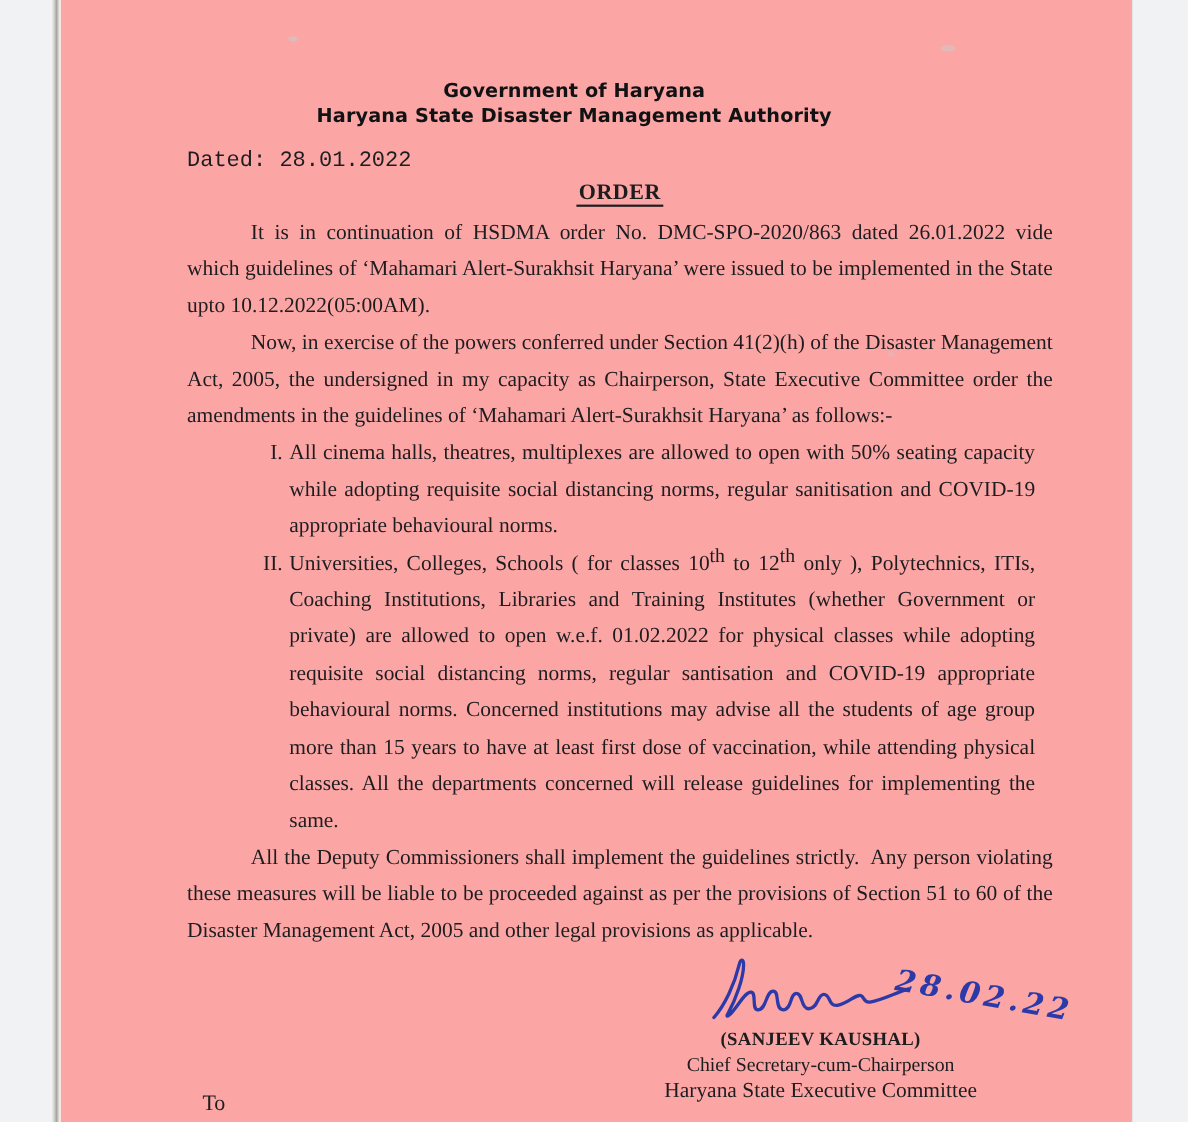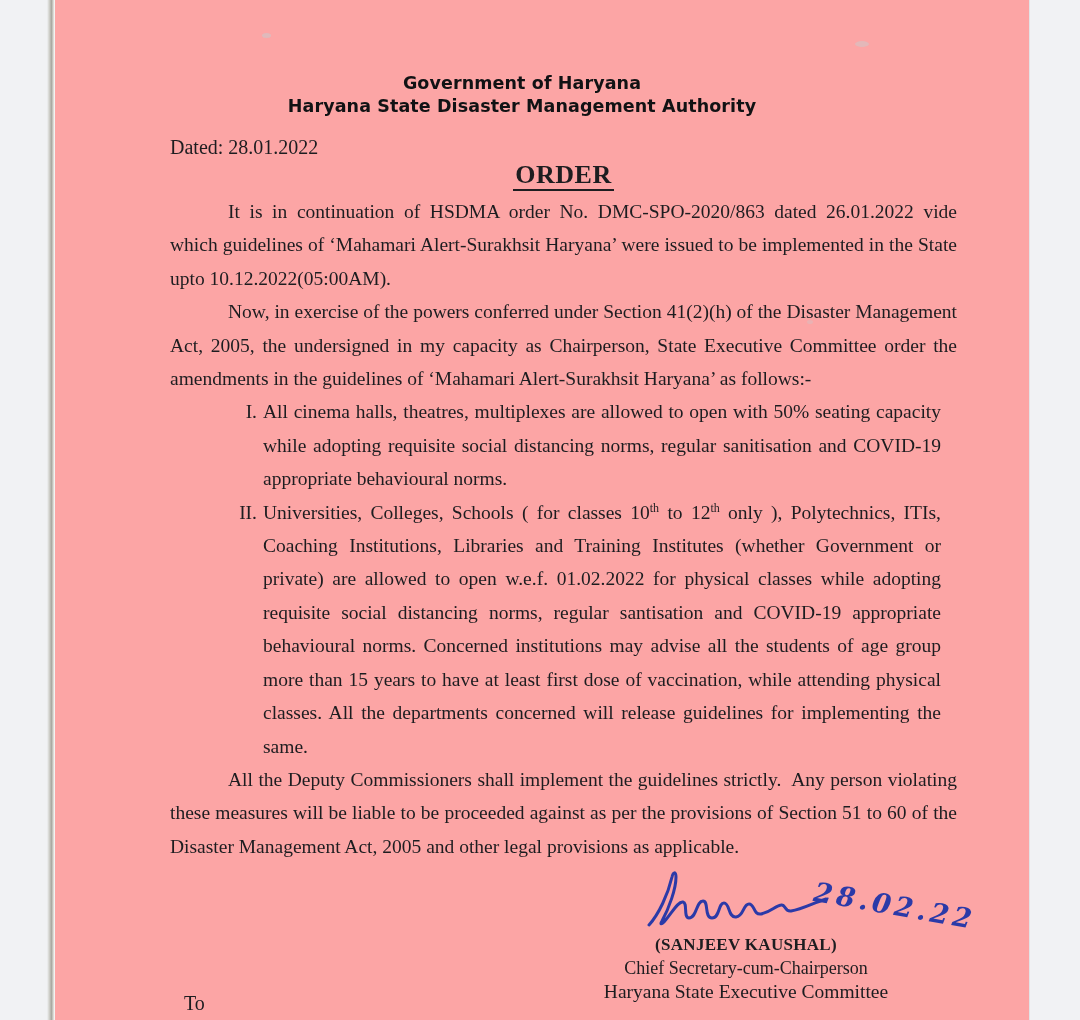--- a/index.html
+++ b/index.html
@@ -39,43 +39,43 @@
     position: absolute; left: 115px; right: 72px; top: 134px;
     color: #1d1d20;
     font-size: 19.5px;
     line-height: 33.4px;
     text-align: justify;
   }
   .refline {
     display: flex; justify-content: space-between;
     font-size: 20px; line-height: 26px;
   }
-  .ref-date { padding-right: 33px; }
+  .ref-date { padding-right: 33px; font-family: Liberation Mono, monospace; }
   .order-heading {
     text-align: center;
     font-weight: bold;
-    font-size: 26px;
+    font-size: 20px;
     line-height: 28px;
     margin-top: 1px;
     margin-bottom: 6px;
   }
   .order-heading span {
     border-bottom: 2px solid #1d1d20;
     padding: 0 2px 0px 2px;
     letter-spacing: 0.5px;
   }
   .para { text-indent: 58px; margin: 0; }
 
   .olist { margin: 0 16px 0 93px; }
   .olist-item { position: relative; margin: 0; }
   .olist-item .numeral {
     position: absolute; left: -36px; width: 30px;
     text-align: right; text-indent: 0;
   }
-  sup { font-size: 12px; line-height: 0; vertical-align: super; }
+  sup { font-size: 18px; line-height: 0; vertical-align: super; }
 
   
   .sig-flourish { position: absolute; left: 590px; top: 868px; width: 185px; height: 62px; }
   .sig-date {
     position: absolute; left: 758px; top: 890px;
     font-family: "DejaVu Serif", serif;
     font-style: italic; font-weight: bold;
     font-size: 27px; color: #2b3aa8;
     transform: rotate(10deg);
     letter-spacing: 4px;

